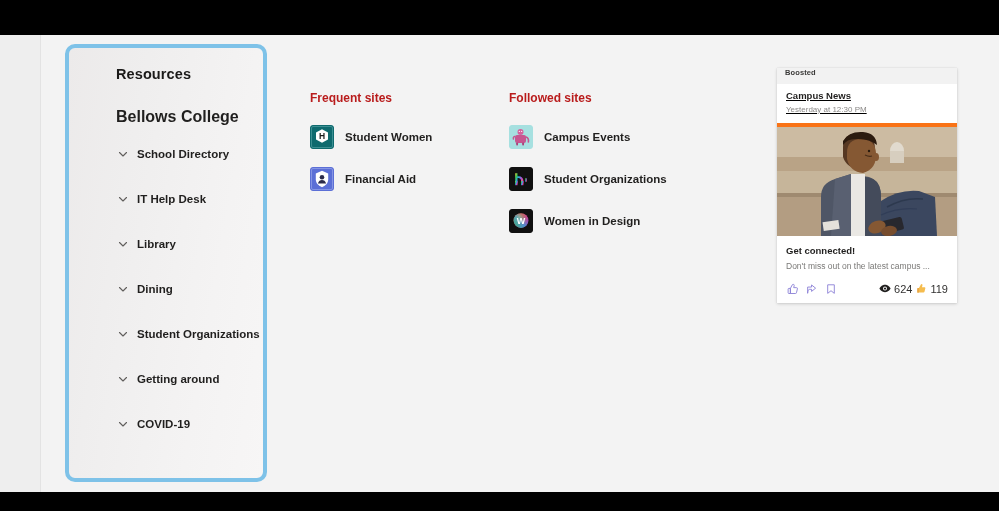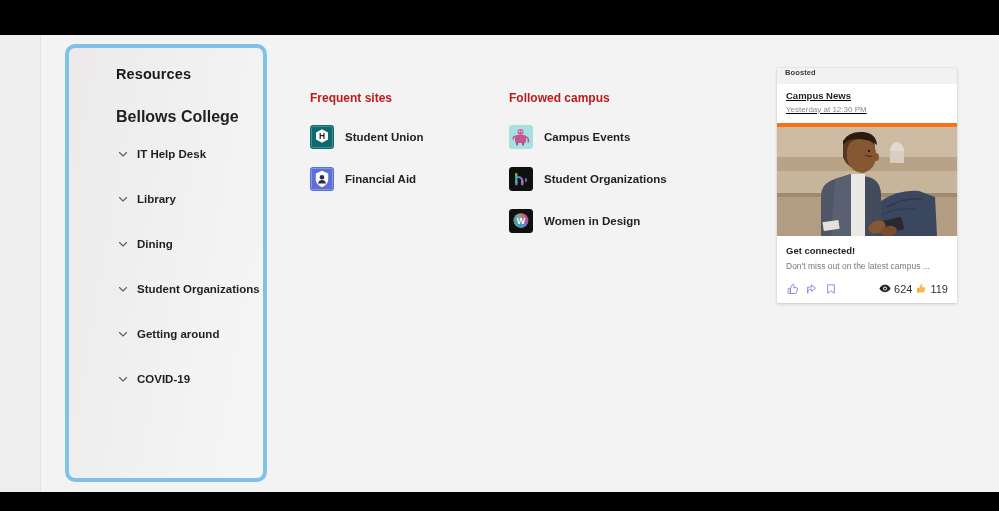--- a/index.html
+++ b/index.html
@@ -271,20 +271,28 @@
 
     <div class="left-rail"></div>
     <div class="rail-divider"></div>
 
     <div class="resources-wrap">
       <div class="resources-card">
         <div class="resources-inner">
           <div class="resources-title">Resources</div>
           <div class="resources-subtitle">Bellows College</div>
 
+          <div class="res-item">
+            <span class="chev">
+              <svg width="12" height="12" viewBox="0 0 12 12">
+                  <path d="M2.5 4.5 L6 8 L9.5 4.5" fill="none" stroke="#605e5c" stroke-width="1.1" stroke-linecap="round" stroke-linejoin="round"></path>
+                </svg>
+            </span>
+            <span class="res-label">School Directory</span>
+          </div>
 
           <div class="res-item">
             <span class="chev">
               <svg width="12" height="12" viewBox="0 0 12 12">
                   <path d="M2.5 4.5 L6 8 L9.5 4.5" fill="none" stroke="#605e5c" stroke-width="1.1" stroke-linecap="round" stroke-linejoin="round"></path>
                 </svg>
             </span>
             <span class="res-label">IT Help Desk</span>
           </div>
 
@@ -342,39 +350,39 @@
 
       <div class="site-row">
         <span class="site-icon">
           <svg width="24" height="24" viewBox="0 0 24 24">
             <rect x="0" y="0" width="24" height="24" rx="2" fill="#0e6a6e"></rect>
             <rect x="1.5" y="1.5" width="21" height="21" rx="1.5" fill="none" stroke="#3c8f92" stroke-width="1"></rect>
             <polygon points="12,4.2 18,7.6 18,14.4 12,17.8 6,14.4 6,7.6" fill="#ffffff"></polygon>
             <text x="12" y="14.3" font-family="Liberation Sans, sans-serif" font-size="8.5" font-weight="bold" fill="#1b1a19" text-anchor="middle">H</text>
           </svg>
         </span>
-        <span class="site-name">Student Union</span>
+        <span class="site-name">Student Women</span>
       </div>
 
       <div class="site-row">
         <span class="site-icon">
           <svg width="24" height="24" viewBox="0 0 24 24">
             <rect x="0" y="0" width="24" height="24" rx="2" fill="#5b6fd6"></rect>
             <rect x="1.5" y="1.5" width="21" height="21" rx="1.5" fill="none" stroke="#8595e4" stroke-width="1"></rect>
             <path d="M12 3.8 L18.2 6.6 L18.2 12.6 C18.2 16.2 15.4 19 12 20.2 C8.6 19 5.8 16.2 5.8 12.6 L5.8 6.6 Z" fill="#ffffff"></path>
             <circle cx="12" cy="10.2" r="2.3" fill="#2b2b4a"></circle>
             <path d="M7.9 16.4 C8.6 13.9 10.1 12.9 12 12.9 C13.9 12.9 15.4 13.9 16.1 16.4 Z" fill="#2b2b4a"></path>
           </svg>
         </span>
         <span class="site-name">Financial Aid</span>
       </div>
     </div>
 
     <div class="col col-followed">
-      <div class="col-heading">Followed campus</div>
+      <div class="col-heading">Followed sites</div>
 
       <div class="site-row">
         <span class="site-icon">
           <svg width="24" height="24" viewBox="0 0 24 24">
             <rect x="0" y="0" width="24" height="24" rx="2" fill="#a6e0e0"></rect>
             <circle cx="11.5" cy="7" r="3" fill="#d4619b"></circle>
             <circle cx="10.4" cy="6.4" r="0.7" fill="#ffd9ec"></circle>
             <circle cx="12.6" cy="6.4" r="0.7" fill="#ffd9ec"></circle>
             <path d="M8 10 h7 a2 2 0 0 1 2 2 v4 a2 2 0 0 1 -2 2 h-7 a2 2 0 0 1 -2 -2 v-4 a2 2 0 0 1 2 -2 z" fill="#c7558f"></path>
             <path d="M17 12 q3 1 2.4 5" stroke="#c7558f" stroke-width="1.6" fill="none" stroke-linecap="round"></path>

